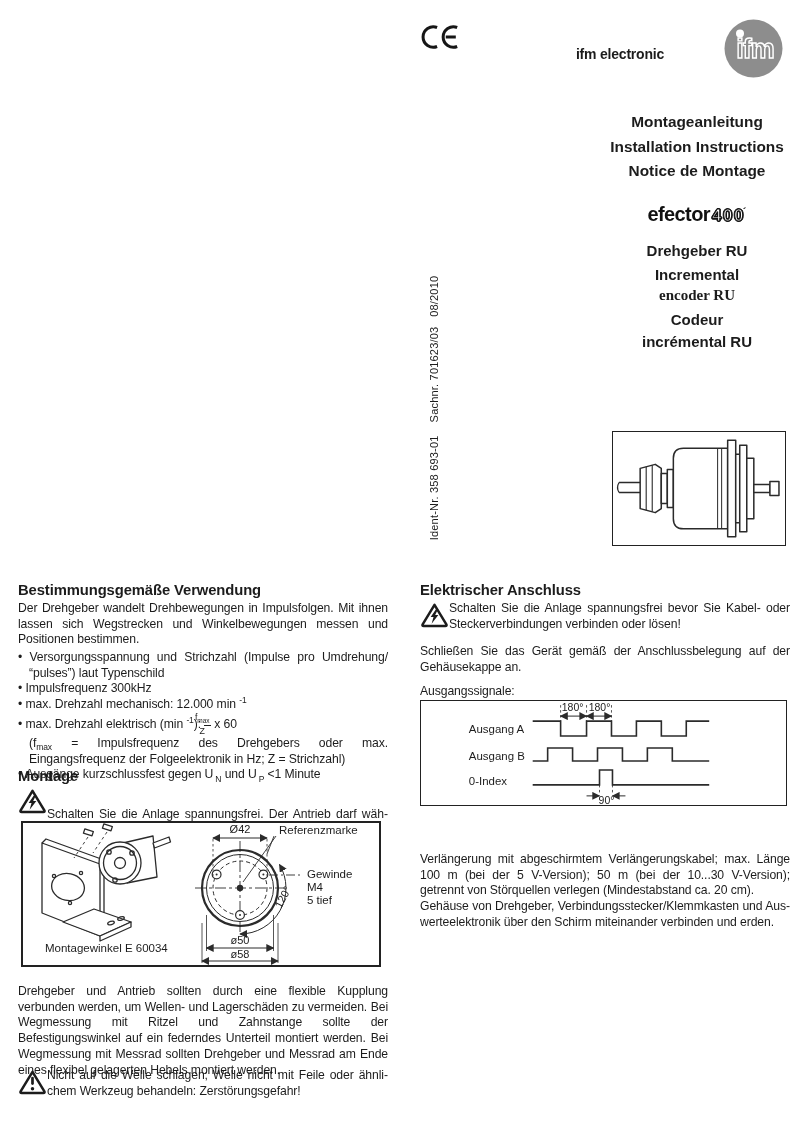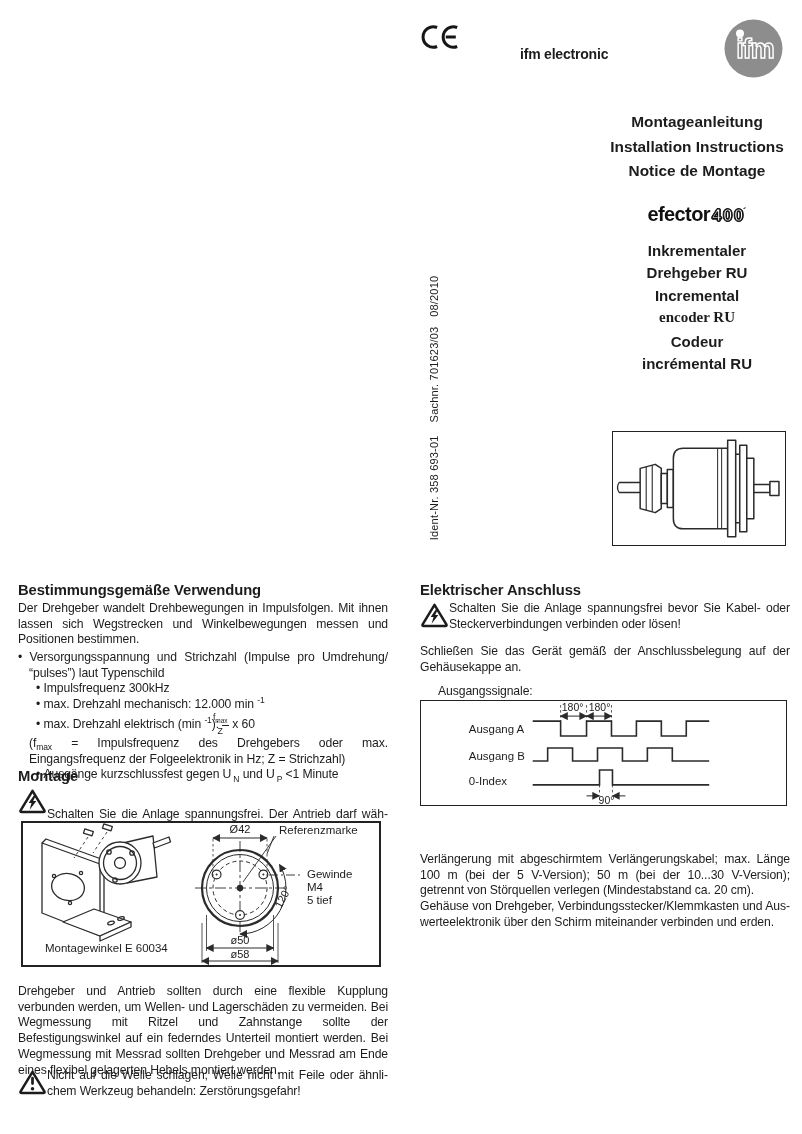--- a/index.html
+++ b/index.html
@@ -1,21 +1,21 @@
 <!DOCTYPE html>
 <html><head>
 <meta charset="utf-8">
 <style>
   html,body{margin:0;padding:0;background:#e8e8e8;}
   .page{position:relative;width:802px;height:1134px;background:#ffffff;margin:0 auto;
         font-family:"Liberation Sans",sans-serif;color:#1c1c1c;overflow:hidden;}
   .abs{position:absolute;}
   .h1{font-size:14.8px;font-weight:bold;letter-spacing:-0.1px;}
   .body-text{font-size:12.2px;line-height:15.7px;text-align:justify;letter-spacing:-0.1px;}
-  .nojust{text-align:left;margin-left:18px;}
+  .nojust{text-align:left;}
   .bold-title{font-size:15.4px;font-weight:bold;line-height:24.6px;text-align:center;}
   .product-line{font-size:15px;font-weight:bold;line-height:21.7px;text-align:center;}
   .brandtxt{font-size:14px;font-weight:bold;letter-spacing:-0.2px;}
   .v-ident{white-space:pre;font-size:11px;letter-spacing:0.2px;text-align:center;
            transform:rotate(-90deg);}
   .figure-box{border:1.6px solid #222;background:#fff;}
   .warn{display:flex;align-items:flex-start;}
   .warn .wicon{flex:none;margin-top:1px;}
   sup.small{font-size:8.5px;vertical-align:super;line-height:0;}
   sub.small{font-size:8.5px;vertical-align:sub;line-height:0;margin-left:2px;}
@@ -39,41 +39,40 @@
 <div class="page">
 
   <div class="abs" style="left:417px;top:22px;">
     <svg width="42" height="30" viewBox="0 0 46 30">
       <path d="M22 4.6 A11.2 11.2 0 1 0 22 25.4" fill="none" stroke="#161616" stroke-width="3.3"></path>
       <path d="M44 4.6 A11.2 11.2 0 1 0 44 25.4" fill="none" stroke="#161616" stroke-width="3.3"></path>
       <line x1="31.5" y1="15" x2="42.5" y2="15" stroke="#161616" stroke-width="3.3"></line>
     </svg>
   </div>
 
-  <div class="abs brandtxt" style="left:520px;top:46px;width:200px;text-align:left;">ifm electronic</div>
+  <div class="abs brandtxt" style="left:520px;top:46px;width:200px;text-align:center;">ifm electronic</div>
   <div class="abs bold-title" style="left:597px;top:110px;width:200px;">
     <div>Montageanleitung</div>
     <div>Installation Instructions</div>
     <div>Notice de Montage</div>
   </div>
 
   <div class="abs" style="left:724px;top:19px;">
     <svg width="59" height="59" viewBox="0 0 59 59">
       <circle cx="29.5" cy="29.5" r="29" fill="#8d8d8d"></circle>
       <circle cx="16" cy="14.5" r="4" fill="#ffffff"></circle>
       <text x="31" y="39" text-anchor="middle" font-size="27" font-weight="bold" fill="none" stroke="#ffffff" stroke-width="1.4" letter-spacing="-1">ifm</text>
     </svg>
   </div>
 
   <div class="abs" style="left:597px;top:203px;width:200px;text-align:center;">
     <span class="ef">efector</span><span class="ef400">400</span><span class="efprime">´</span>
   </div>
 
   <div class="abs" style="left:597px;top:240px;width:200px;">
-    <div class="product-line">Inkrementaler</div>
     <div class="product-line" style="margin-bottom:2px;">Drehgeber RU</div>
     <div class="product-line">Incremental</div>
     <div class="product-line" style="margin-bottom:2px;font-family:Liberation Serif, serif;">encoder RU</div>
     <div class="product-line">Codeur</div>
     <div class="product-line">incrémental RU</div>
   </div>
 
   <div class="abs v-ident" style="left:285px;top:401px;width:300px;height:14px;">Ident-Nr. 358 693-01    Sachnr. 701623/03   08/2010</div>
 
   <div class="abs figure-box" style="left:612px;top:431px;width:172px;height:113px;">

